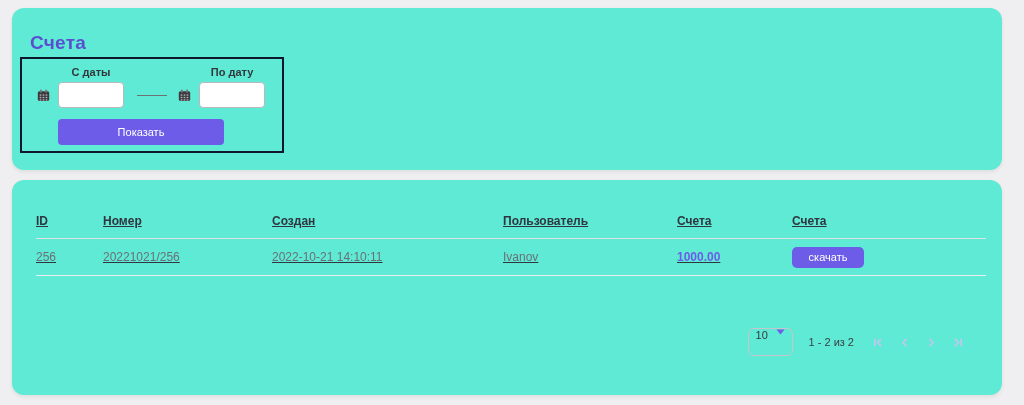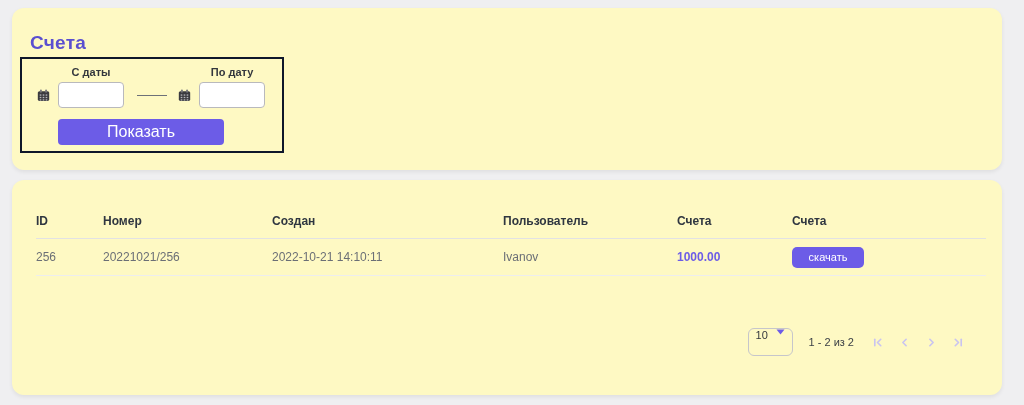--- a/index.html
+++ b/index.html
@@ -7,21 +7,21 @@
     width: 1024px; height: 405px;
     background: #efeff1;
     font-family: "Liberation Sans", sans-serif;
     overflow: hidden;
     color: #2f3640;
   }
   .card {
     position: absolute;
     left: 12px;
     width: 990px;
-    background: #fef9c3;
+    background: #5eead4;
     border-radius: 12px;
     box-shadow: 0 2px 4px rgba(0,0,0,0.07);
   }
   .card-top { top: 8px; height: 162px; }
   .card-table { top: 180px; height: 215px; }
 
   
   .page-title {
     position: absolute; left: 18px; top: 24px;
     font-size: 19px; font-weight: 700;
@@ -63,25 +63,25 @@
   .range-dash {
     position: absolute; left: 115px; top: 36px;
     width: 30px; height: 0; border-top: 1px solid #6d7178;
   }
   .show-btn {
     position: absolute; left: 36px; top: 60px;
     width: 166px; height: 26px;
     background: #6c5ce7; color: #fff;
     border: none; border-radius: 4px;
     font-family: "Liberation Sans", sans-serif;
-    font-size: 16px; cursor: pointer;
+    font-size: 11px; cursor: pointer;
   }
 
   
-  .table-wrap { padding: 28px 16px 0 24px; }
+  .table-wrap { padding: 28px 16px 0 24px; text-decoration: underline; }
   table { width: 100%; border-collapse: collapse; table-layout: fixed; }
   th {
     text-align: left; font-size: 12px; font-weight: 700;
     color: #2f3640; padding: 6px 4px 10px 0;
     border-bottom: 1px solid #e2e2e4;
   }
   td {
     font-size: 12px; color: #6b6f76;
     padding: 0 4px 0 0; height: 37px;
     border-bottom: 1px solid #ededef;

